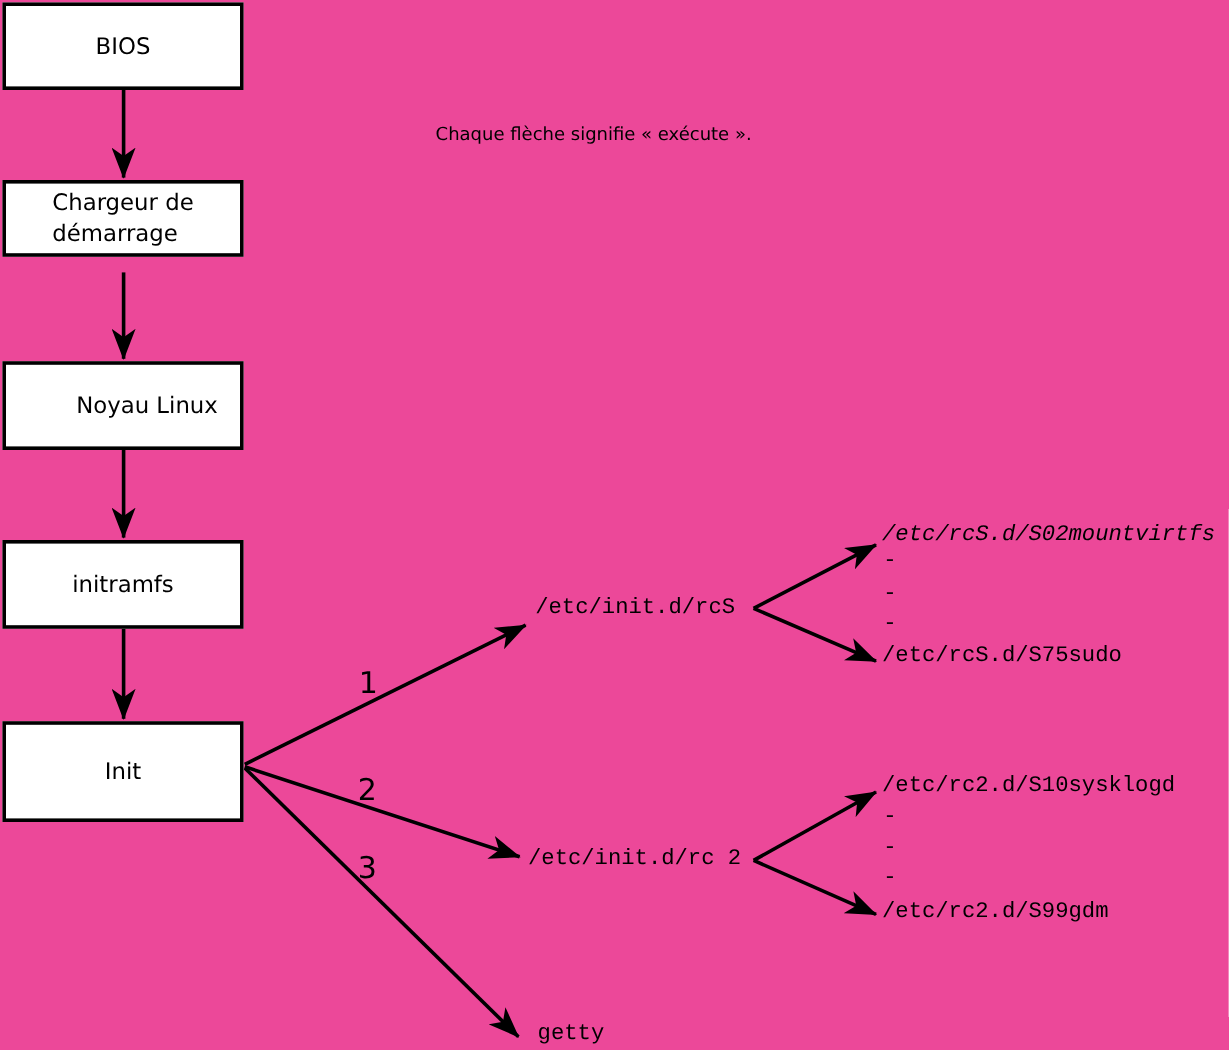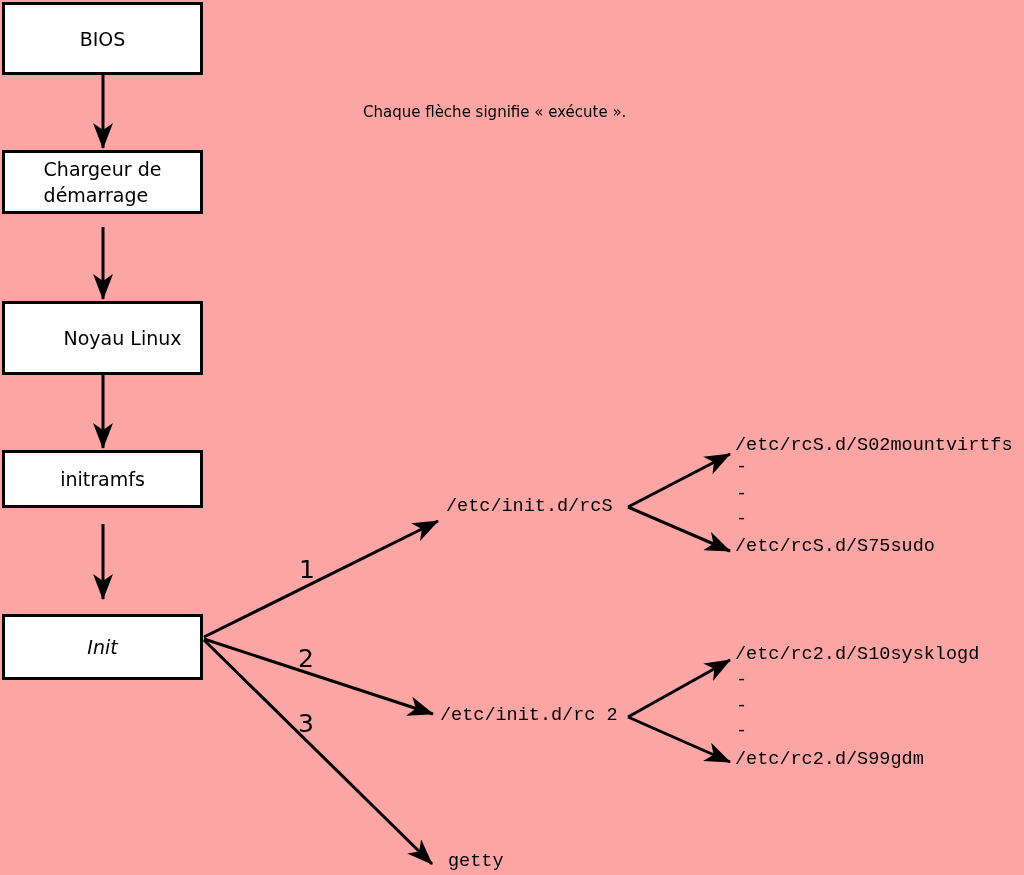--- a/index.html
+++ b/index.html
@@ -1,17 +1,17 @@
 <!DOCTYPE html>
 <html><head>
 <meta charset="utf-8">
 <style>
   html,body{margin:0;padding:0;background:#ffffff;}
   #canvas{
-    position:relative;width:1024px;height:875px;background:#fca5a5;
+    position:relative;width:1024px;height:875px;background:#ec4899;
     font-family:"DejaVu Sans","Liberation Sans",sans-serif;color:#000;overflow:hidden;
   }
   .box{
     position:absolute;left:2px;width:201px;box-sizing:border-box;
     border:3px solid #000;background:#fff;
     display:flex;align-items:center;justify-content:center;
   }
   .box-label{
     font-size:19px;line-height:26px;text-align:left;white-space:pre-line;
   }
@@ -55,38 +55,38 @@
   <div class="box" style="top:2px;height:73px;">
     <span class="box-label">BIOS</span>
   </div>
   <div class="box" style="top:150px;height:64px;">
     <span class="box-label">Chargeur de
 démarrage</span>
   </div>
   <div class="box" style="top:301px;height:74px;padding-left:40px;">
     <span class="box-label">Noyau Linux</span>
   </div>
-  <div class="box" style="top:450px;height:58px;">
+  <div class="box" style="top:450px;height:74px;">
     <span class="box-label">initramfs</span>
   </div>
-  <div class="box" style="top:614px;height:66px;font-style:italic;">
+  <div class="box" style="top:601px;height:84px;">
     <span class="box-label">Init</span>
   </div>
 
   <div class="note">Chaque flèche signifie « exécute ».</div>
 
   <div class="num" style="left:307px;top:569px;">1</div>
   <div class="num" style="left:306px;top:658px;">2</div>
   <div class="num" style="left:306px;top:723px;">3</div>
 
   <div class="mono" style="left:446px;top:496px;">/etc/init.d/rcS</div>
   <div class="mono" style="left:440px;top:705px;">/etc/init.d/rc 2</div>
   <div class="mono" style="left:448px;top:851px;">getty</div>
 
-  <div class="mono" style="left:735px;top:435px;">/etc/rcS.d/S02mountvirtfs</div>
+  <div class="mono" style="left:735px;top:435px;font-style:italic;">/etc/rcS.d/S02mountvirtfs</div>
   <div class="mono" style="left:736px;top:457px;">-</div>
   <div class="mono" style="left:736px;top:484px;">-</div>
   <div class="mono" style="left:736px;top:509px;">-</div>
   <div class="mono" style="left:735px;top:536px;">/etc/rcS.d/S75sudo</div>
 
   <div class="mono" style="left:735px;top:644px;">/etc/rc2.d/S10sysklogd</div>
   <div class="mono" style="left:736px;top:670px;">-</div>
   <div class="mono" style="left:736px;top:696px;">-</div>
   <div class="mono" style="left:736px;top:721px;">-</div>
   <div class="mono" style="left:735px;top:749px;">/etc/rc2.d/S99gdm</div>

